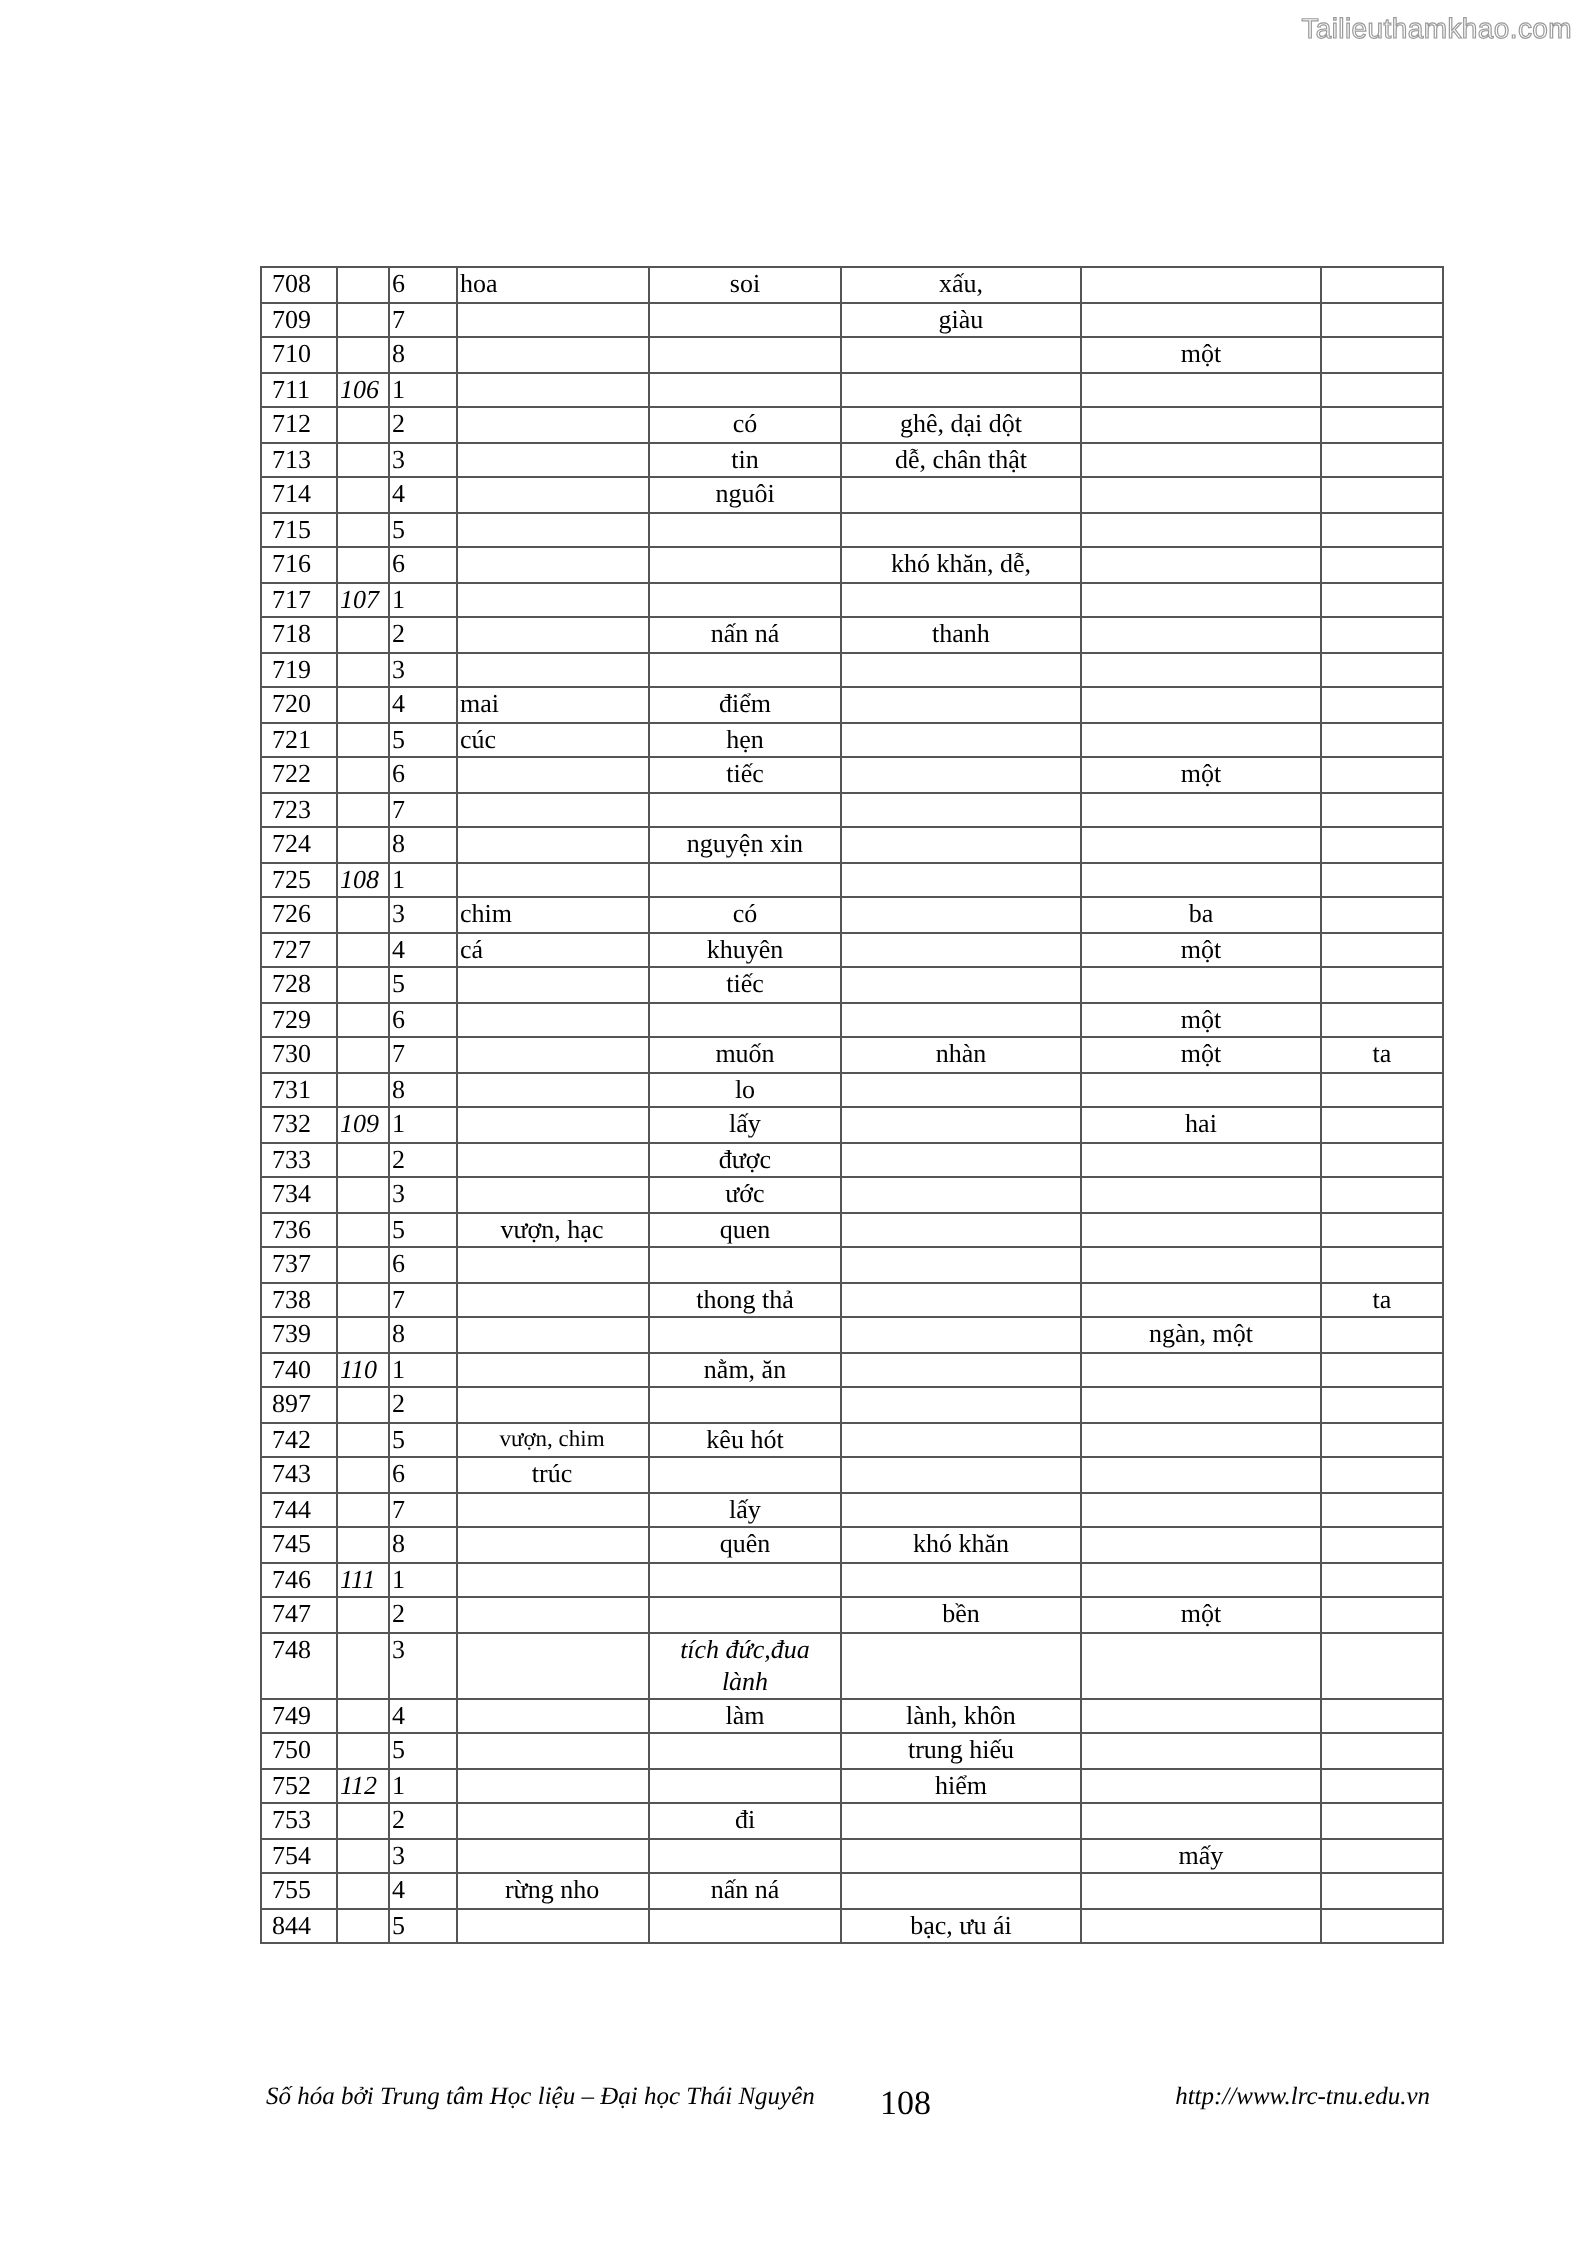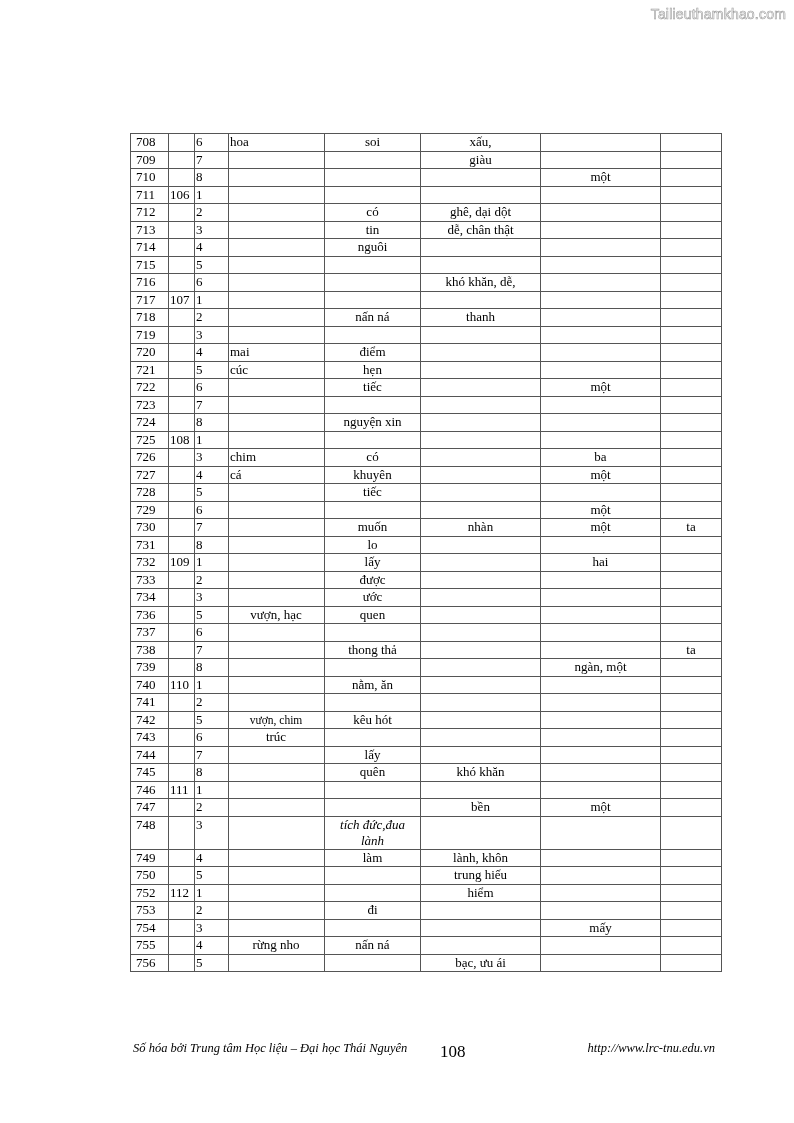--- a/index.html
+++ b/index.html
@@ -5,21 +5,21 @@
     html, body { margin: 0; padding: 0; background: #ffffff; }
     body { width: 794px; height: 1123px; position: relative; overflow: hidden;
            font-family: "Liberation Serif", "DejaVu Serif", serif; color: #000; }
     .watermark { position: absolute; top: 6px; right: 8px; font-family: "Liberation Sans", "DejaVu Sans", sans-serif;
                  font-size: 14px; color: #ffffff; -webkit-text-stroke: 0.6px #9a9a9a; letter-spacing: 0.2px; }
     table.grid { position: absolute; left: 130px; top: 133px; border-collapse: collapse; table-layout: fixed;
                  width: 591px; font-size: 13px; }
     table.grid td { border: 1px solid #555; padding: 0 2px; height: 16.5px; line-height: 16px; vertical-align: top;
                     white-space: nowrap; overflow: visible; }
     table.grid td.c0 { text-align: left; padding-left: 5px; margin-top: 39px; }
-    table.grid td.c1 { text-align: left; padding-left: 1px; }
+    table.grid td.c1 { text-align: left; padding-left: 1px; font-style: italic; }
     table.grid td.c2 { text-align: left; padding-left: 1px; }
     table.grid td.c3 { text-align: left; padding-left: 1px; }
     table.grid td.c3.center { text-align: center; }
     table.grid td.c4, table.grid td.c5, table.grid td.c6, table.grid td.c7 { text-align: center; }
     table.grid td.wrap { white-space: normal; font-style: italic; }
     .small { font-size: 11.5px; }
     .footer-left { position: absolute; left: 133px; top: 1041px; font-style: italic; font-size: 12.5px; text-align: right; }
     .footer-page { position: absolute; left: 440px; top: 1042px; font-size: 17px; }
     .footer-right { position: absolute; right: 79px; top: 1041px; font-style: italic; font-size: 12.5px; }
   </style>
@@ -354,21 +354,21 @@
         <td class="c0">740</td>
         <td class="c1">110</td>
         <td class="c2">1</td>
         <td class="c3"></td>
         <td class="c4">nằm, ăn</td>
         <td class="c5"></td>
         <td class="c6"></td>
         <td class="c7"></td>
       </tr>
       <tr>
-        <td class="c0">741</td>
+        <td class="c0">897</td>
         <td class="c1"></td>
         <td class="c2">2</td>
         <td class="c3"></td>
         <td class="c4"></td>
         <td class="c5"></td>
         <td class="c6"></td>
         <td class="c7"></td>
       </tr>
       <tr>
         <td class="c0">742</td>
@@ -494,21 +494,21 @@
         <td class="c0">755</td>
         <td class="c1"></td>
         <td class="c2">4</td>
         <td class="c3 center">rừng nho</td>
         <td class="c4">nấn ná</td>
         <td class="c5"></td>
         <td class="c6"></td>
         <td class="c7"></td>
       </tr>
       <tr>
-        <td class="c0">756</td>
+        <td class="c0">844</td>
         <td class="c1"></td>
         <td class="c2">5</td>
         <td class="c3"></td>
         <td class="c4"></td>
         <td class="c5">bạc, ưu ái</td>
         <td class="c6"></td>
         <td class="c7"></td>
       </tr>
     </tbody>
 </table>

